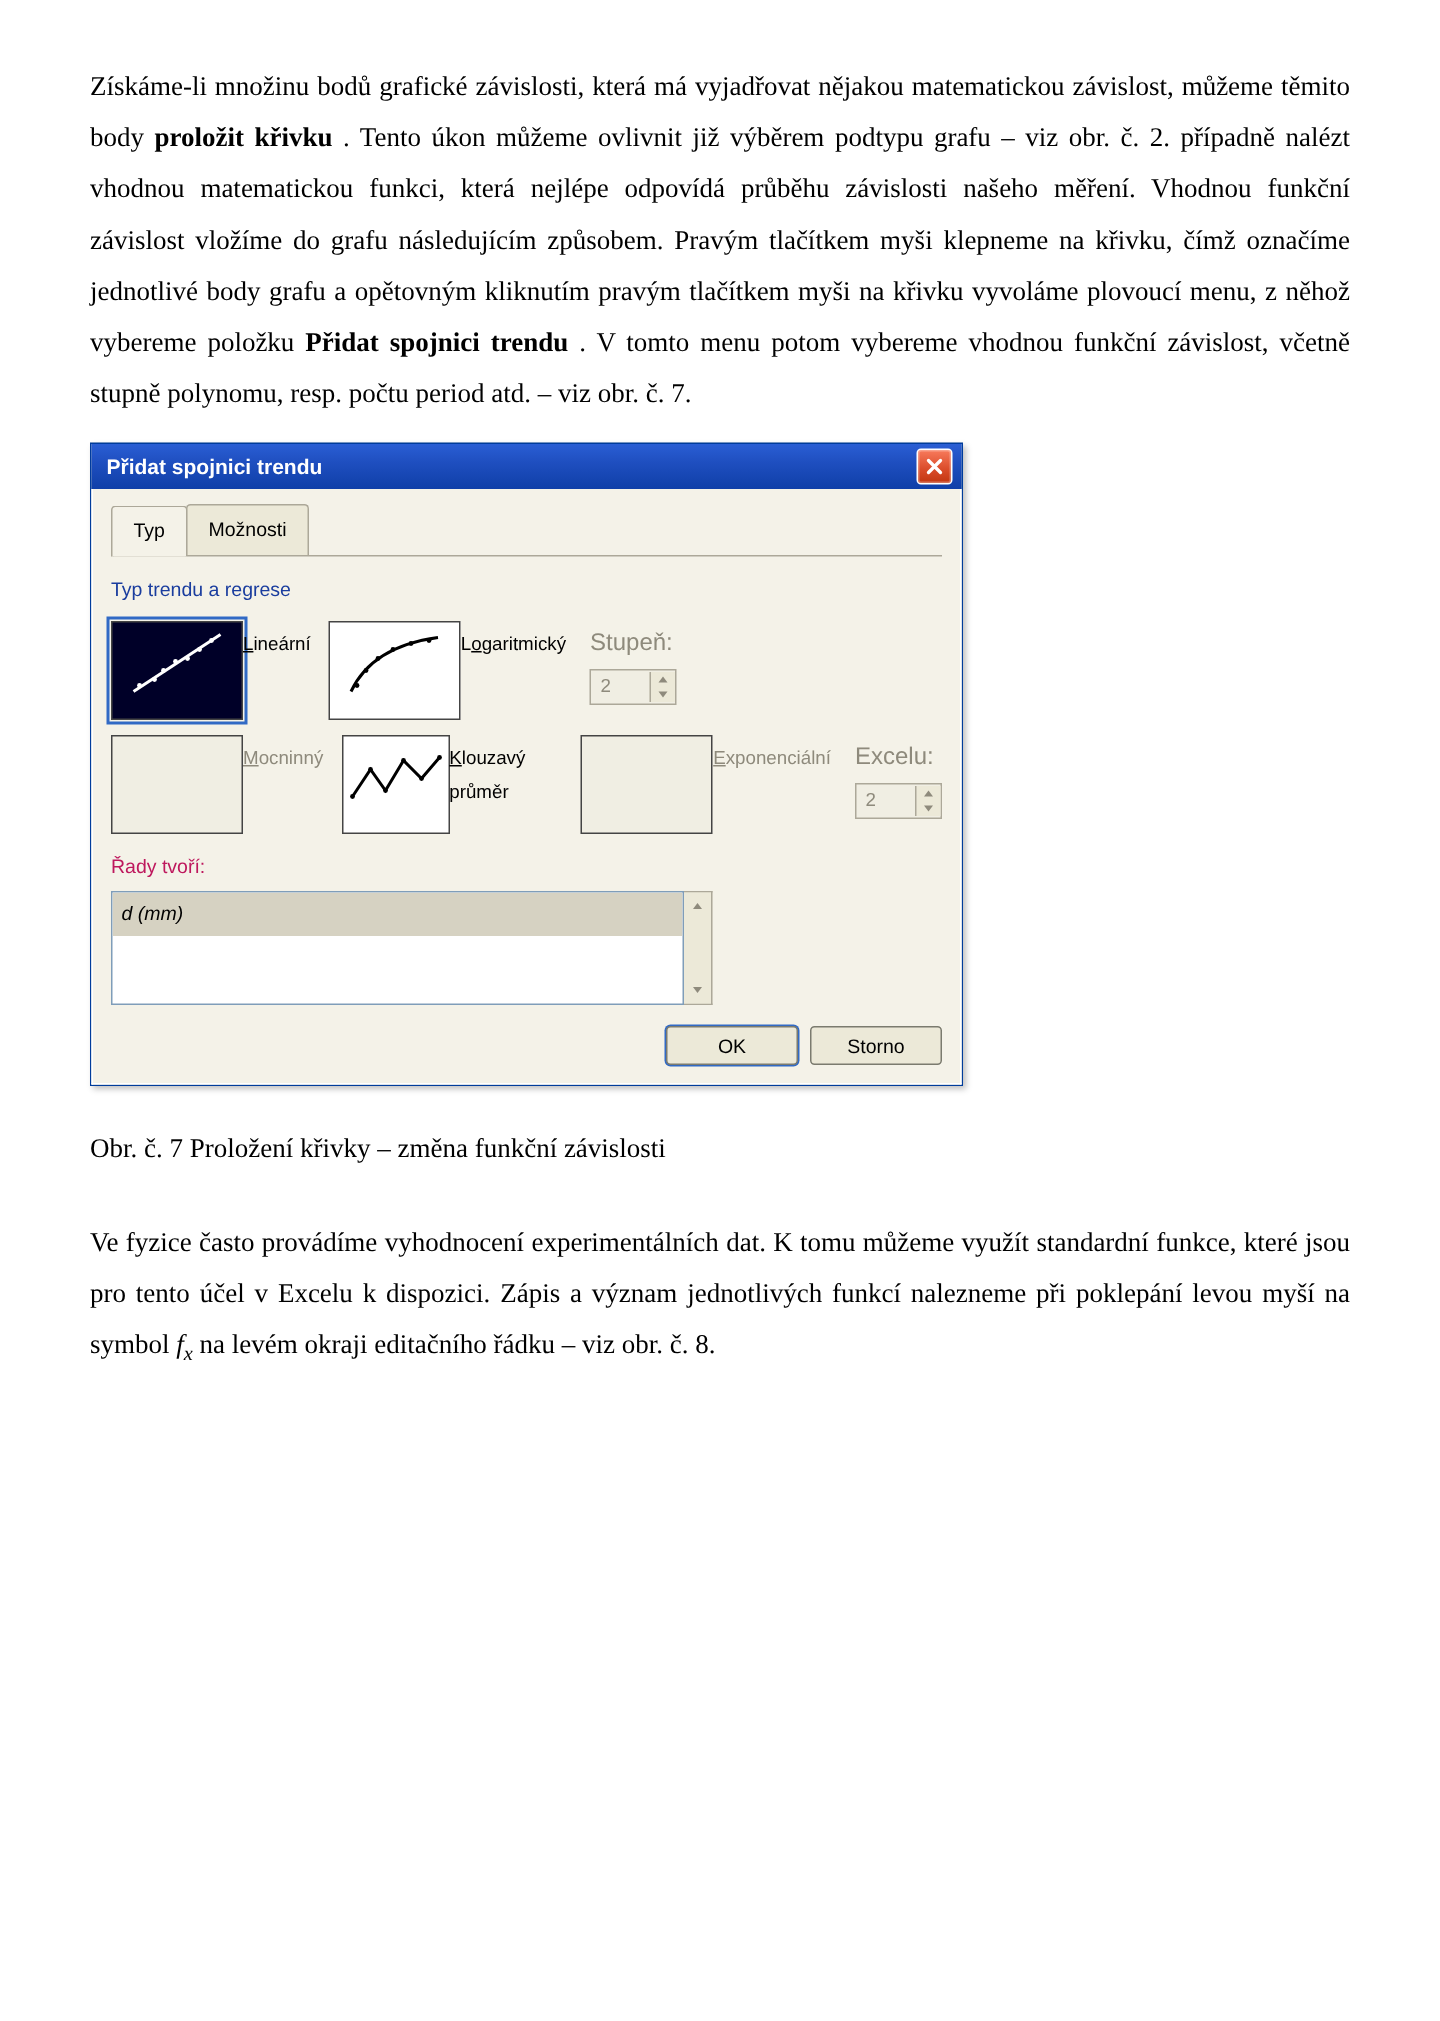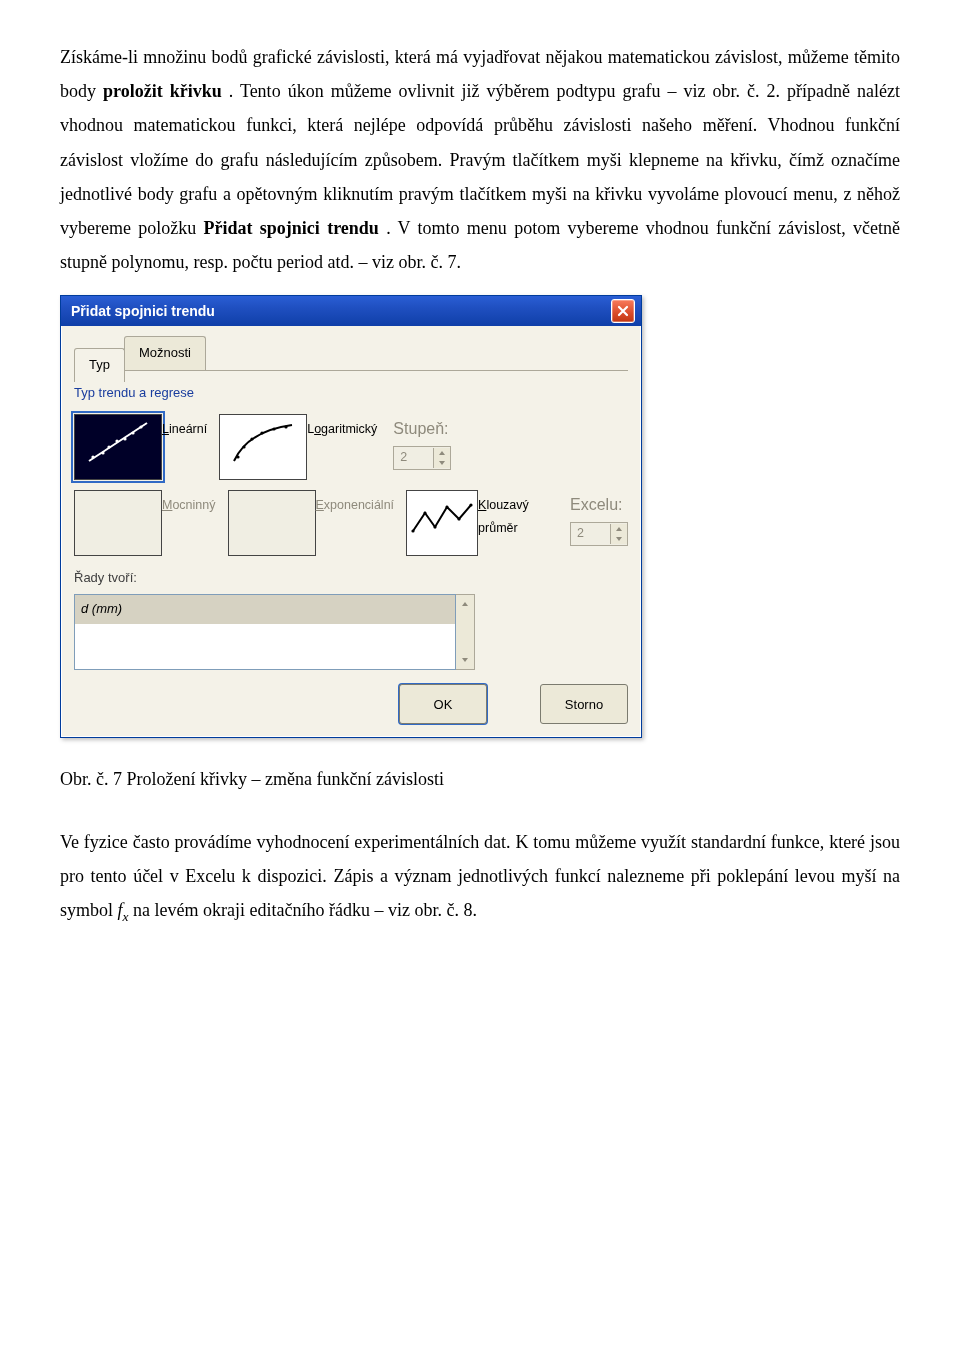--- a/index.html
+++ b/index.html
@@ -74,21 +74,21 @@
     border-bottom: none;
     margin-right: -1px;
     border-radius: 3px 3px 0 0;
     font-size: 13px;
     cursor: pointer;
     color: #000;
   }
   .tab.active {
     background: #f4f2e8;
     position: relative;
-    top: 12px;
+    top: 1px;
     font-weight: normal;
   }
 
   .group-label {
     color: #1a3d9e;
     font-size: 13px;
     margin: 4px 0 8px 0;
   }
   .thumb-row {
     display: flex;
@@ -129,21 +129,21 @@
   .spinner .val { flex:1; padding:0 6px; font-size:12.5px; }
   .spinner .arrows { display:flex; flex-direction:column; }
   .spinner .arrows div {
     width:16px; height:10px;
     border-left:1px solid #aca899;
     display:flex; align-items:center; justify-content:center;
     background:#ece9d8;
   }
   .spinner .arrows svg { display:block; }
 
-  .series-label { color:#404040; margin: 8px 0 4px 0; }
+  .series-label { color:#be185d; margin: 8px 0 4px 0; }
   .listbox-wrap { display:flex; align-items:flex-start; }
   .listbox {
     width: 380px; height: 74px;
     background:#fff;
     border:1px solid #7f9db9;
     overflow:hidden;
   }
   .listbox .item {
     padding:2px 6px;
     font-size:13px;
@@ -161,28 +161,27 @@
     height:18px;
     display:flex; align-items:center; justify-content:center;
     background:#ece9d8;
   }
 
   .btn-row {
     display:flex; justify-content:flex-end; gap:8px;
     padding-top:14px;
   }
   .winbtn {
-    min-width: 88px; height: 40px;
+    min-width: 88px; height: 26px;
     border:1px solid #7b7b6f;
     background:#ece9d8;
     border-radius:3px;
     font-family:Tahoma, Arial, sans-serif;
     font-size:13px;
     cursor:pointer;
-    margin-left:45px;
   }
   .winbtn.default {
     box-shadow: 0 0 0 1px #316ac5;
   }
   .fx { font-style: italic; }
   .fx sub { font-size: 0.75em; }
 </style>
 </head>
 <body>
 
@@ -274,44 +273,44 @@
     <div class="thumb-row">
       <div class="thumb-col">
         <div class="thumb" style="background:#f0eee3;">
           <span>
             <svg width="70" height="50" viewBox="0 0 70 50"></svg>
           </span>
         </div>
         <div class="thumb-label disabled"><u>M</u>ocninný</div>
       </div>
       <div class="thumb-col">
-        <div class="thumb" style="background:#f0eee3;">
-          <span>
-            <svg width="70" height="50" viewBox="0 0 70 50"></svg>
-          </span>
-        </div>
-        <div class="thumb-label disabled"><u>E</u>xponenciální</div>
-      </div>
-      <div class="thumb-col">
         <div class="thumb">
           <span>
             <svg width="70" height="50" viewBox="0 0 70 50">
               <path d="M6 38 L18 20 L28 34 L40 14 L52 26 L64 12" stroke="#000" stroke-width="2" fill="none"></path>
               <g fill="#000">
                   <circle cx="6" cy="38" r="1.6"></circle>
                   <circle cx="18" cy="20" r="1.6"></circle>
                   <circle cx="28" cy="34" r="1.6"></circle>
                   <circle cx="40" cy="14" r="1.6"></circle>
                   <circle cx="52" cy="26" r="1.6"></circle>
                   <circle cx="64" cy="12" r="1.6"></circle>
                 </g>
             </svg>
           </span>
         </div>
         <div class="thumb-label"><u>K</u>louzavý průměr</div>
+      </div>
+      <div class="thumb-col">
+        <div class="thumb" style="background:#f0eee3;">
+          <span>
+            <svg width="70" height="50" viewBox="0 0 70 50"></svg>
+          </span>
+        </div>
+        <div class="thumb-label disabled"><u>E</u>xponenciální</div>
       </div>
       <div class="num-field">
         <span class="lbl disabled">Excelu:</span>
         <div class="spinner">
           <span class="val disabled">2</span>
           <span class="arrows">
             <div>
                 <svg width="8" height="6">
                   <path d="M4 1 L7 5 L1 5 Z" fill="#8e8a7c"></path>
                 </svg>

